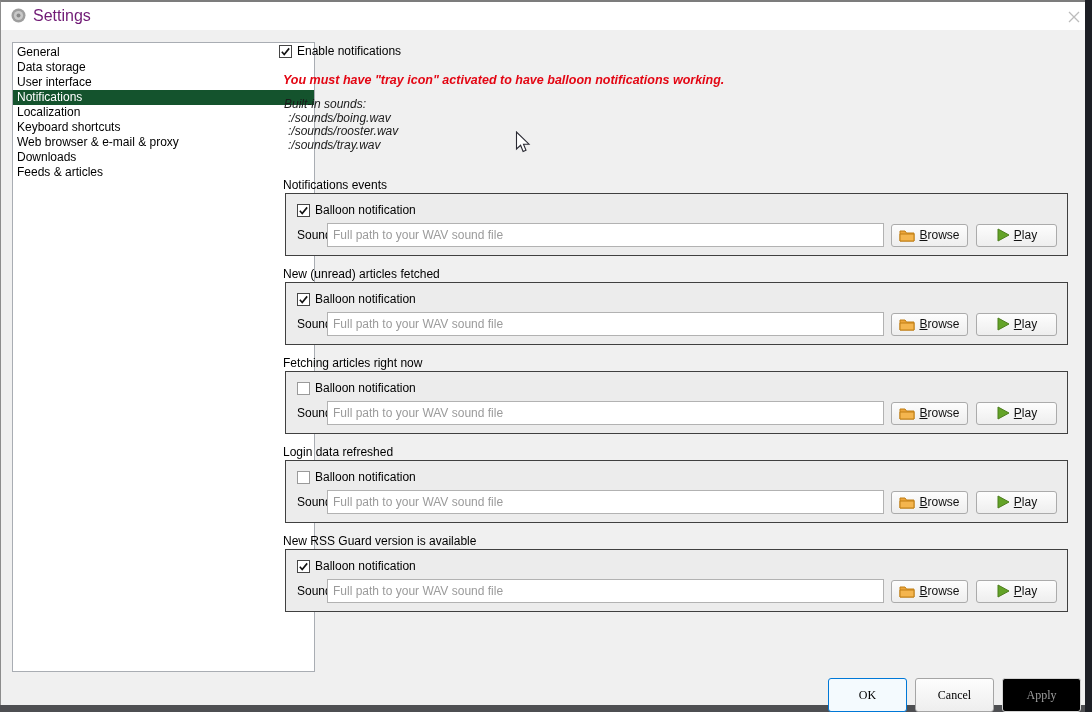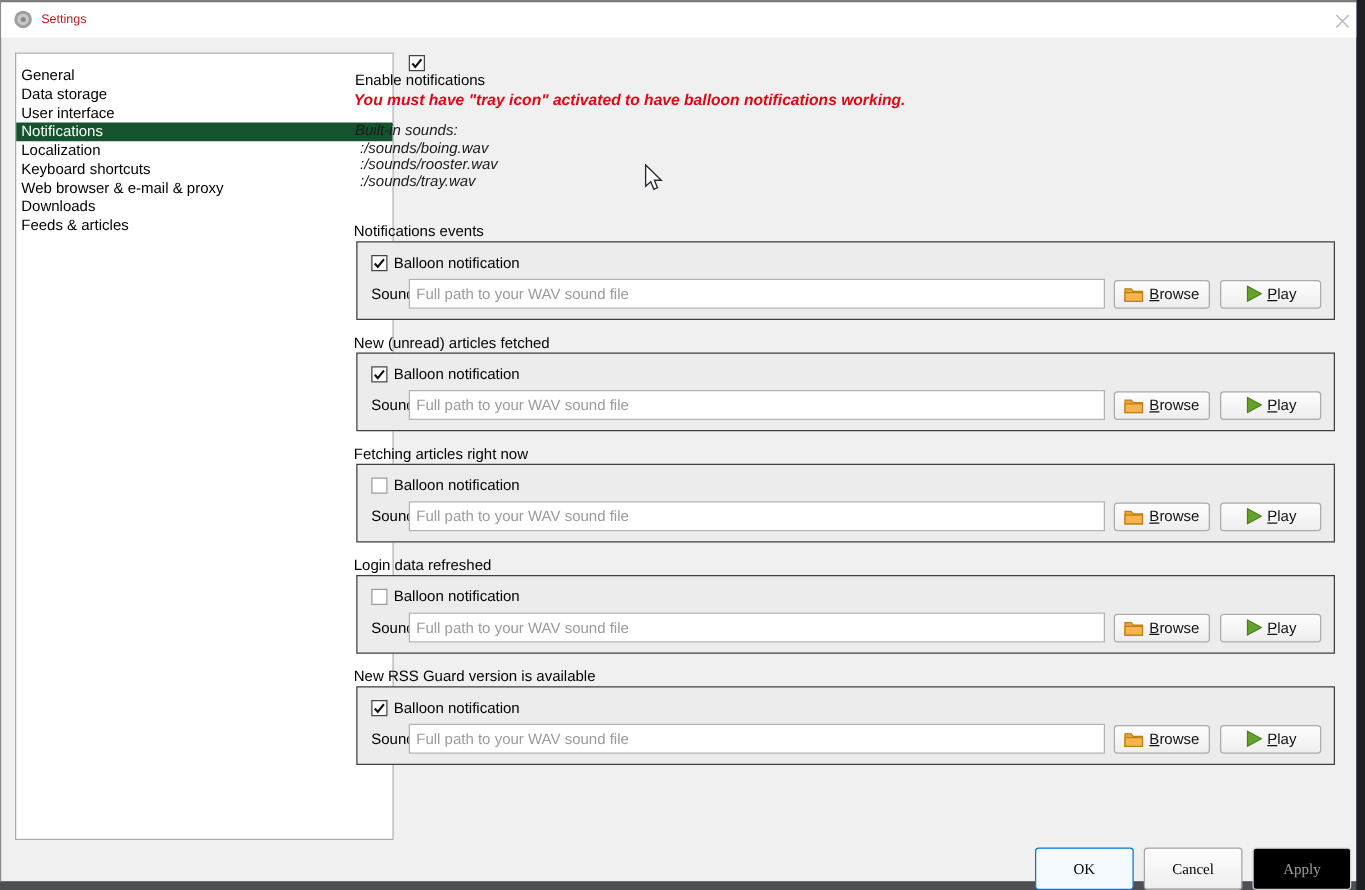--- a/index.html
+++ b/index.html
@@ -25,31 +25,31 @@
     border-left: 1px solid #8c8c8c;
   }
   
   .titlebar {
     position: absolute; left: 0; top: 0; right: 0; height: 28px;
     background: #ffffff;
   }
   .titlebar .app-icon { position: absolute; left: 10px; top: 6px; width: 15px; height: 15px; }
   .titlebar .title {
     position: absolute; left: 32px; top: 0; line-height: 28px;
-    font-size: 10px; color: #b91c1c;
+    font-size: 16px; color: #701a75;
   }
   .close-btn {
     position: absolute; top: 7px; right: 3px; width: 16px; height: 15px;
     display: flex; align-items: center; justify-content: center; cursor: default;
   }
   
   .sidebar {
     position: absolute; left: 11px; top: 40px; width: 303px; height: 630px;
     background: #ffffff; border: 1px solid #a9adb3;
-    padding-top: 10px;
+    padding-top: 2px;
     font-size: 12px;
   }
   .side-item {
     height: 15px; line-height: 15px; padding-left: 4px;
     color: #000; white-space: nowrap;
   }
   .side-item.selected { background: #14532d; color: #fff; }
 
   
   .cb {
@@ -58,21 +58,21 @@
     position: relative; flex: 0 0 auto;
   }
   .cb.checked { border-color: #454545; }
   .cb .tick { display: none; position: absolute; left: 0px; top: 0px; width: 11px; height: 11px; }
   .cb.checked .tick { display: block; }
   .cb-label { font-size: 12px; color: #000; margin-left: 5px; }
 
   
   .enable-row {
     position: absolute; left: 278px; top: 42px;
-    display: flex; align-items: center; flex-direction: column;
+    display: flex; align-items: center;
   }
   .warning {
     position: absolute; left: 282px; top: 71px;
     font-size: 12.5px; font-weight: bold; font-style: italic; color: #e30613;
   }
   .sounds {
     position: absolute; left: 283px; top: 96px;
     font-size: 12px; font-style: italic; color: #1a1a1a; line-height: 13.5px;
   }
   .snd-path { padding-left: 4px; }

